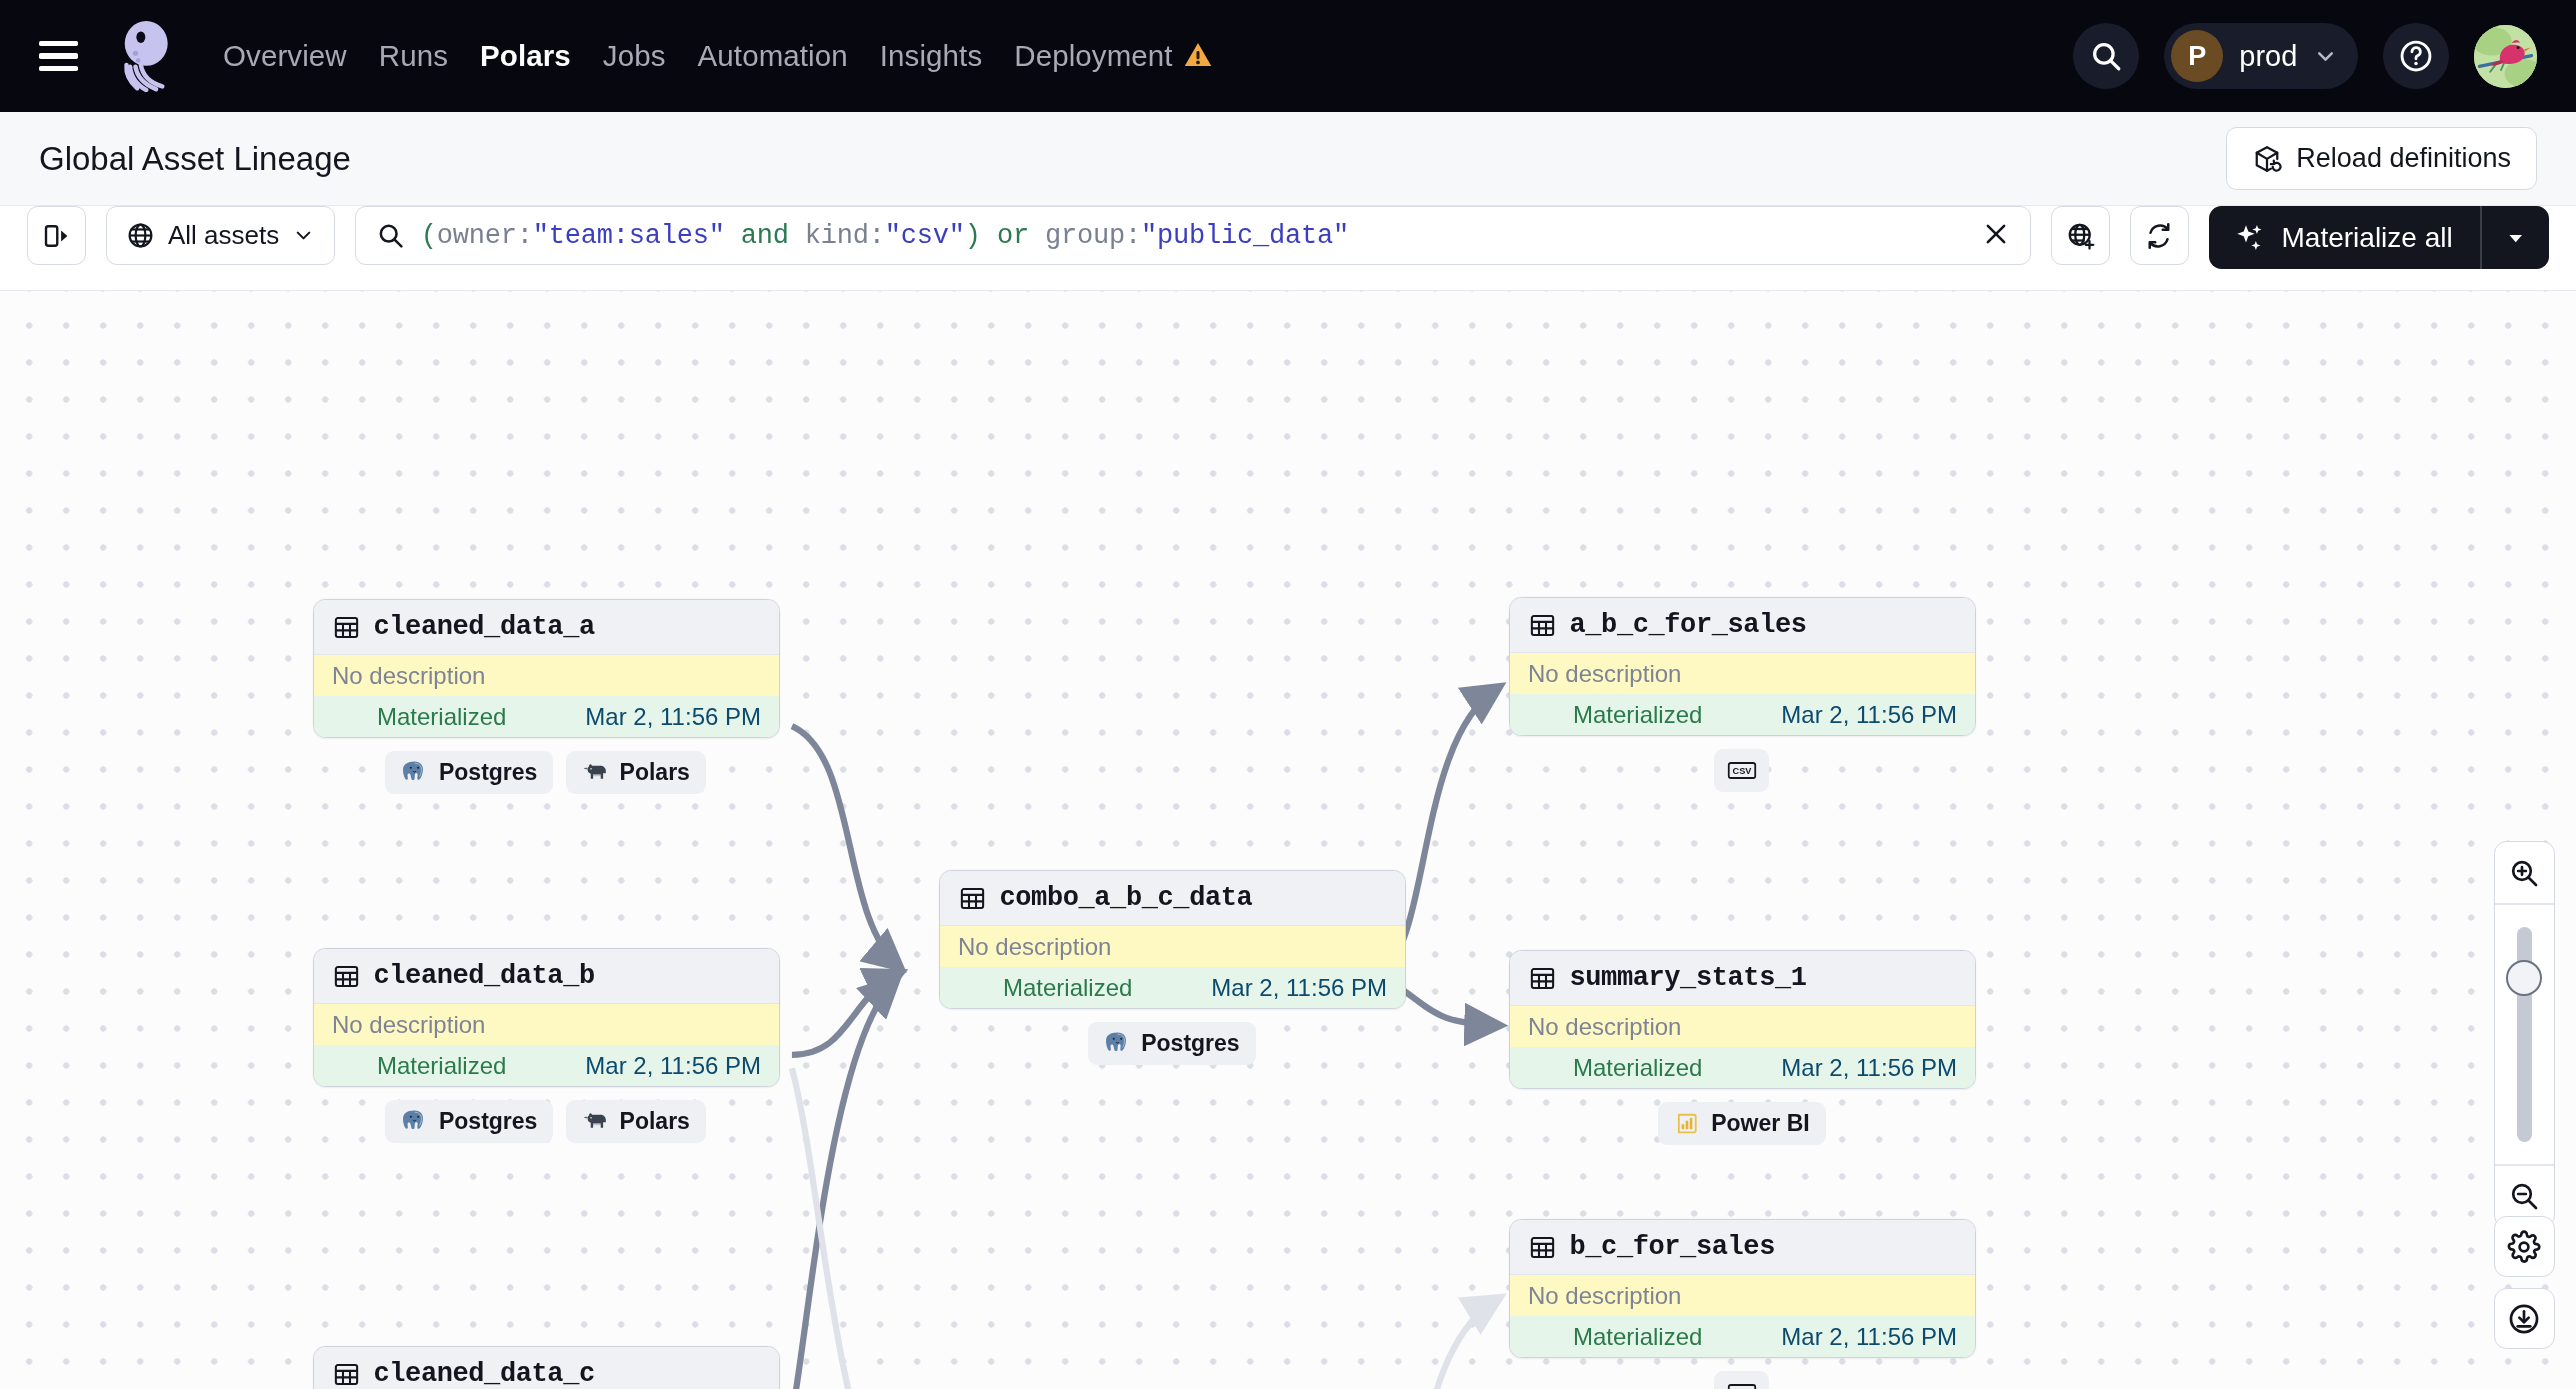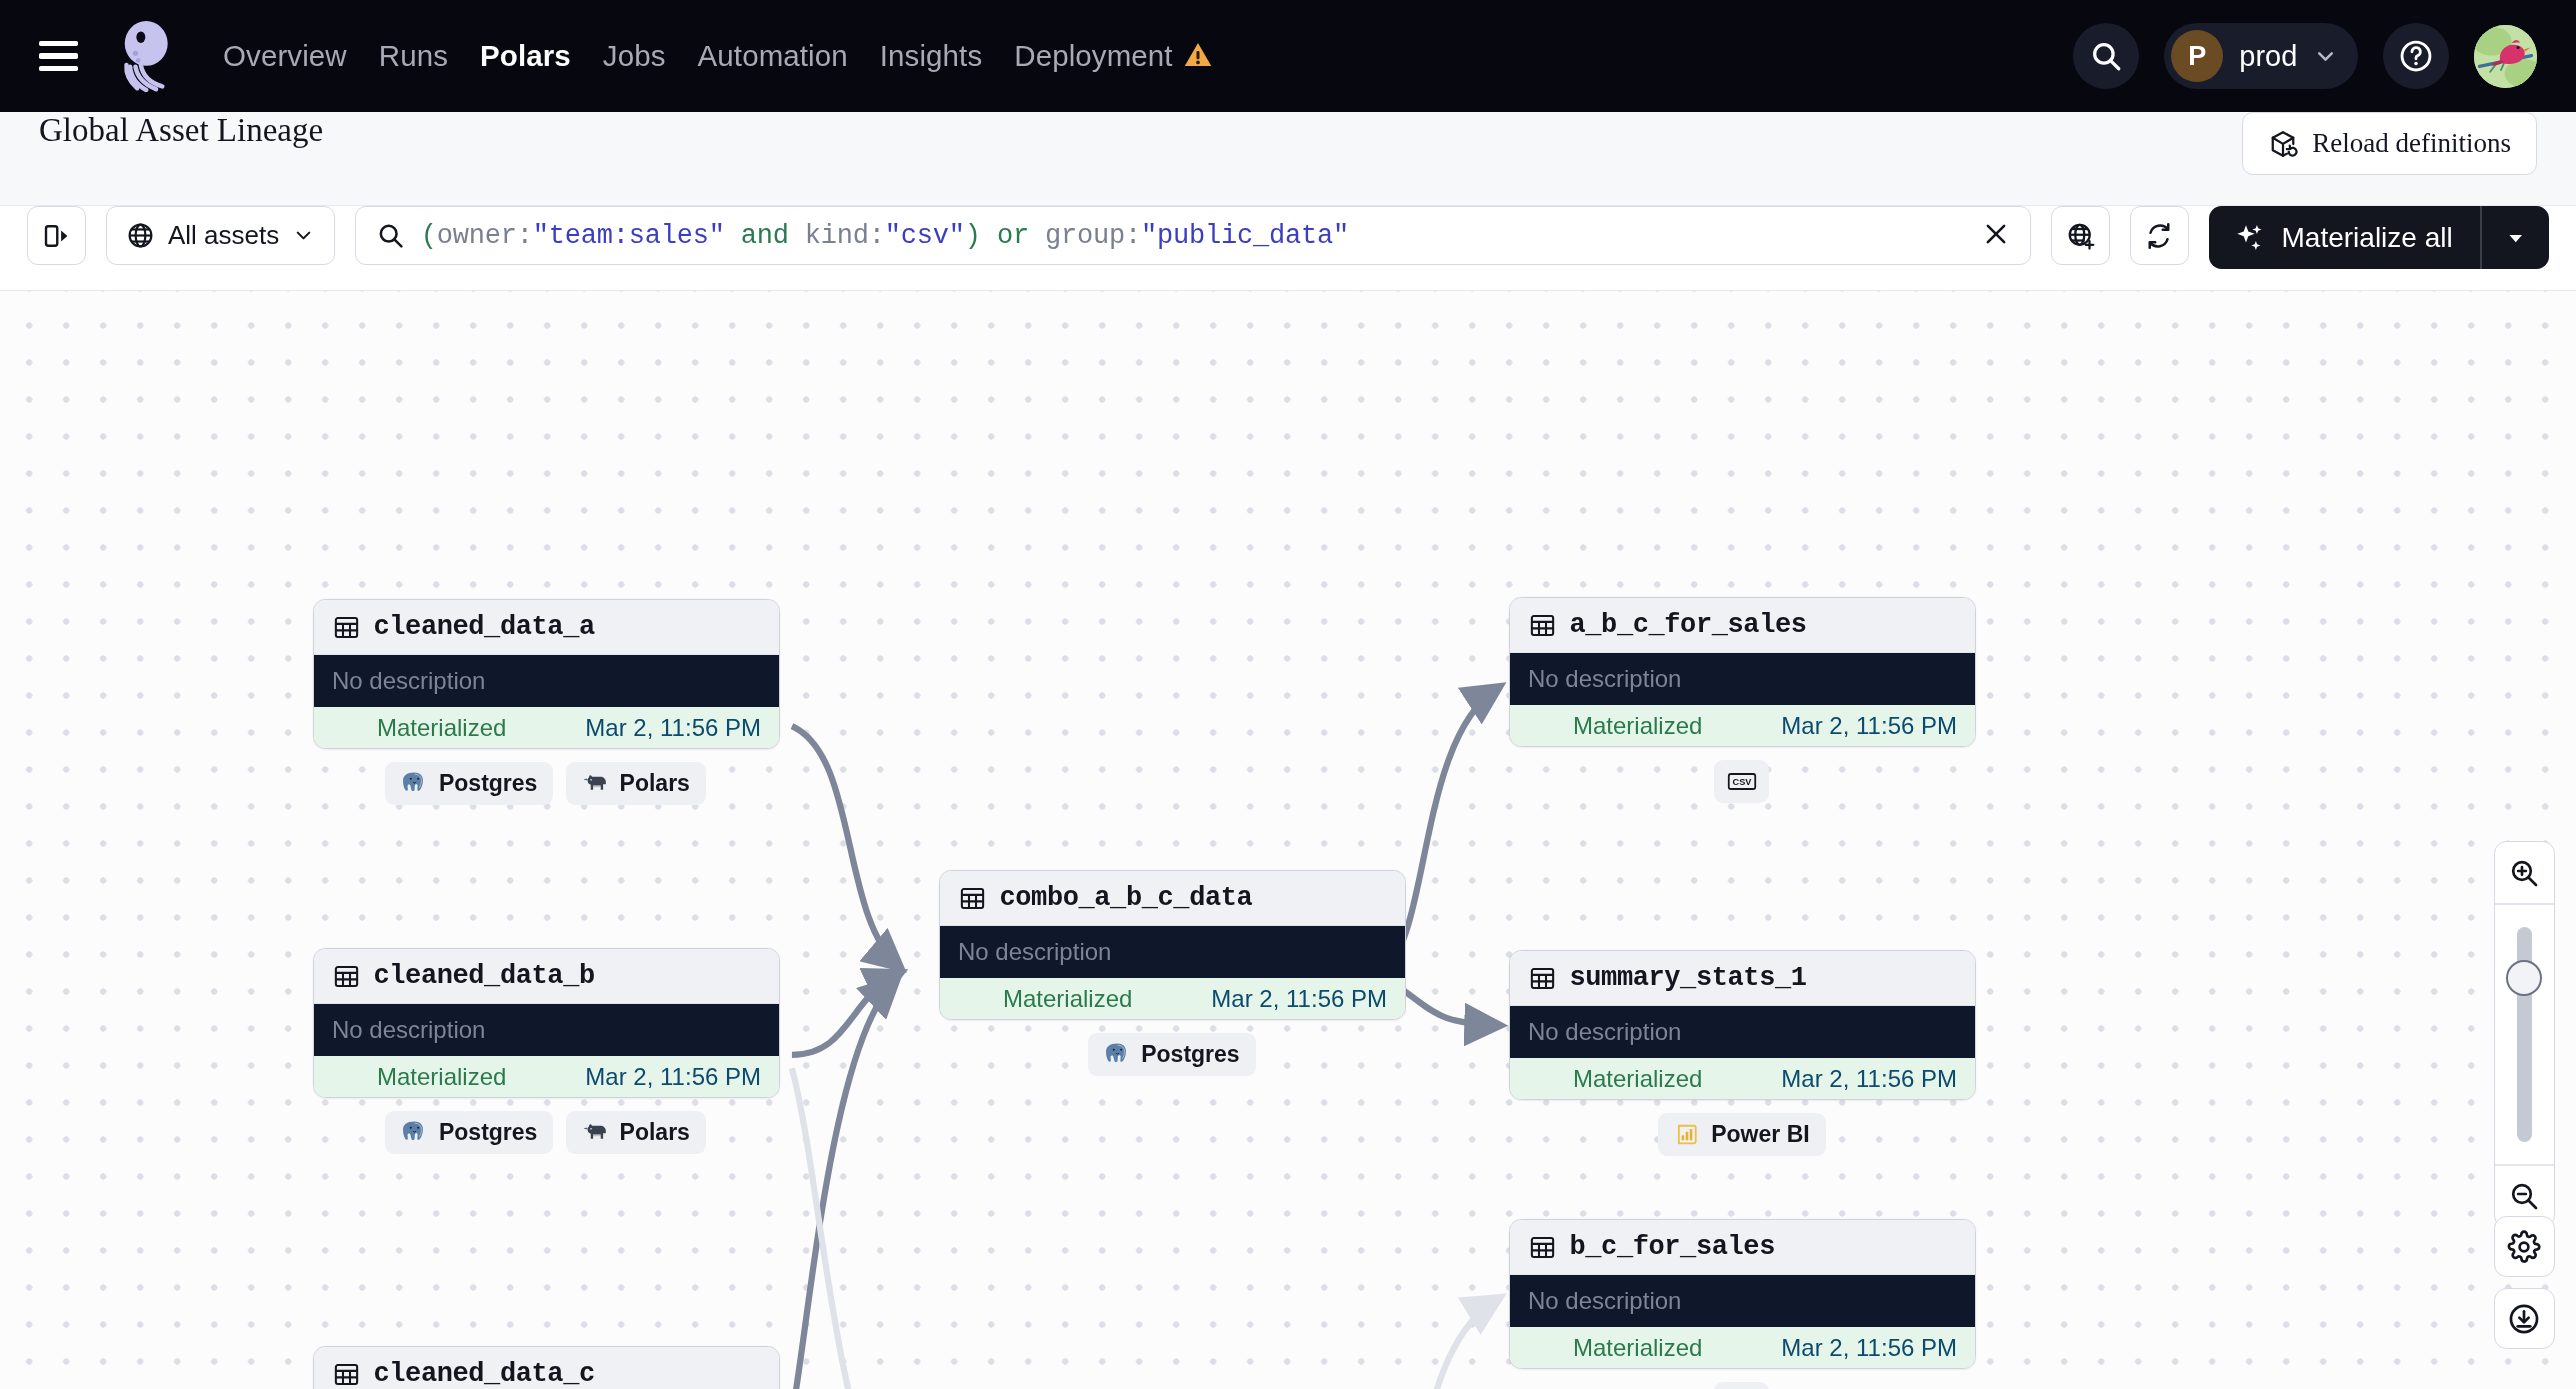--- a/index.html
+++ b/index.html
@@ -32,21 +32,21 @@
   .dep-avatar { width: 52px; height: 52px; border-radius: 50%; background: #6B4B23;
     color: #fff; font-size: 27px; font-weight: 700; display: flex; align-items: center; justify-content: center; }
   .dep-name { color: #fff; font-size: 29px; }
   .user-avatar { width: 63px; height: 63px; border-radius: 50%; overflow: hidden;
     background: #BFDDA4; cursor: pointer; }
 
   
   .pageheader {
     height: 94px; flex: 0 0 94px; background: #F7F8FA;
     border-bottom: 1.8px solid #E6E9EF;
-    display: flex; padding: 0 39px; position: relative; font-family: Liberation Serif, serif;
+    display: flex; align-items: center; padding: 0 39px; position: relative;
   }
   .page-title { font-size: 33px; color: #14161F; font-weight: 400; }
   .reload-btn {
     position: absolute; right: 39px; height: 63px; border: 1.8px solid #D5D9E2;
     background: #fff; border-radius: 10.7px; display: flex; align-items: center;
     gap: 14.3px; padding: 0 25px; cursor: pointer; font-size: 27px; color: #14161F;
   }
 
   
   .toolbar {
@@ -82,22 +82,22 @@
     background-size: 37px 37px; background-position: 10.7px 16px; }
   .edges { position: absolute; inset: 0; width: 100%; height: 100%; pointer-events: none; }
 
   .node { position: absolute; width: 467px; }
   .node-card { border: 1.8px solid #CDD2DC; border-radius: 12.5px; background: #fff;
     overflow: hidden; box-shadow: 0 0.9px 1.8px rgba(20,22,31,.07); cursor: pointer; }
   .node-head { background: #F0F1F4; border-bottom: 1.8px solid #E3E6EC; height: 55px;
     display: flex; align-items: center; gap: 12.5px; padding: 0 18px; }
   .node-name { font-family: "Liberation Mono", monospace; font-size: 27px; font-weight: 700;
     color: #14161F; letter-spacing: -0.4px; white-space: nowrap; }
-  .node-desc { height: 52px; display: flex; align-items: center; padding: 0 18px;
-    font-size: 24px; color: #7E8495; background: #0f172a; }
+  .node-desc { height: 41px; display: flex; align-items: center; padding: 0 18px;
+    font-size: 24px; color: #7E8495; background: #fef9c3; }
   .node-foot { height: 41px; background: #E5F5EA; display: flex; align-items: center;
     justify-content: space-between; padding: 0 18px; }
   .foot-status { font-size: 24px; color: #2B7A4B; margin-left: 45px; }
   .foot-time { font-size: 24px; color: #0c4a6e; }
   .tags { display: flex; justify-content: center; gap: 12.5px; margin-top: 12.5px; padding-right: 1.8px; }
   .tag { height: 43px; background: #EFF0F3; border-radius: 9px; display: flex; align-items: center;
     gap: 10.7px; padding: 0 16px; cursor: pointer; }
   .tag-label { font-size: 23px; font-weight: 700; color: #14161F; white-space: nowrap; }
   .tag.icon-only { padding: 0 12.5px; }
 

